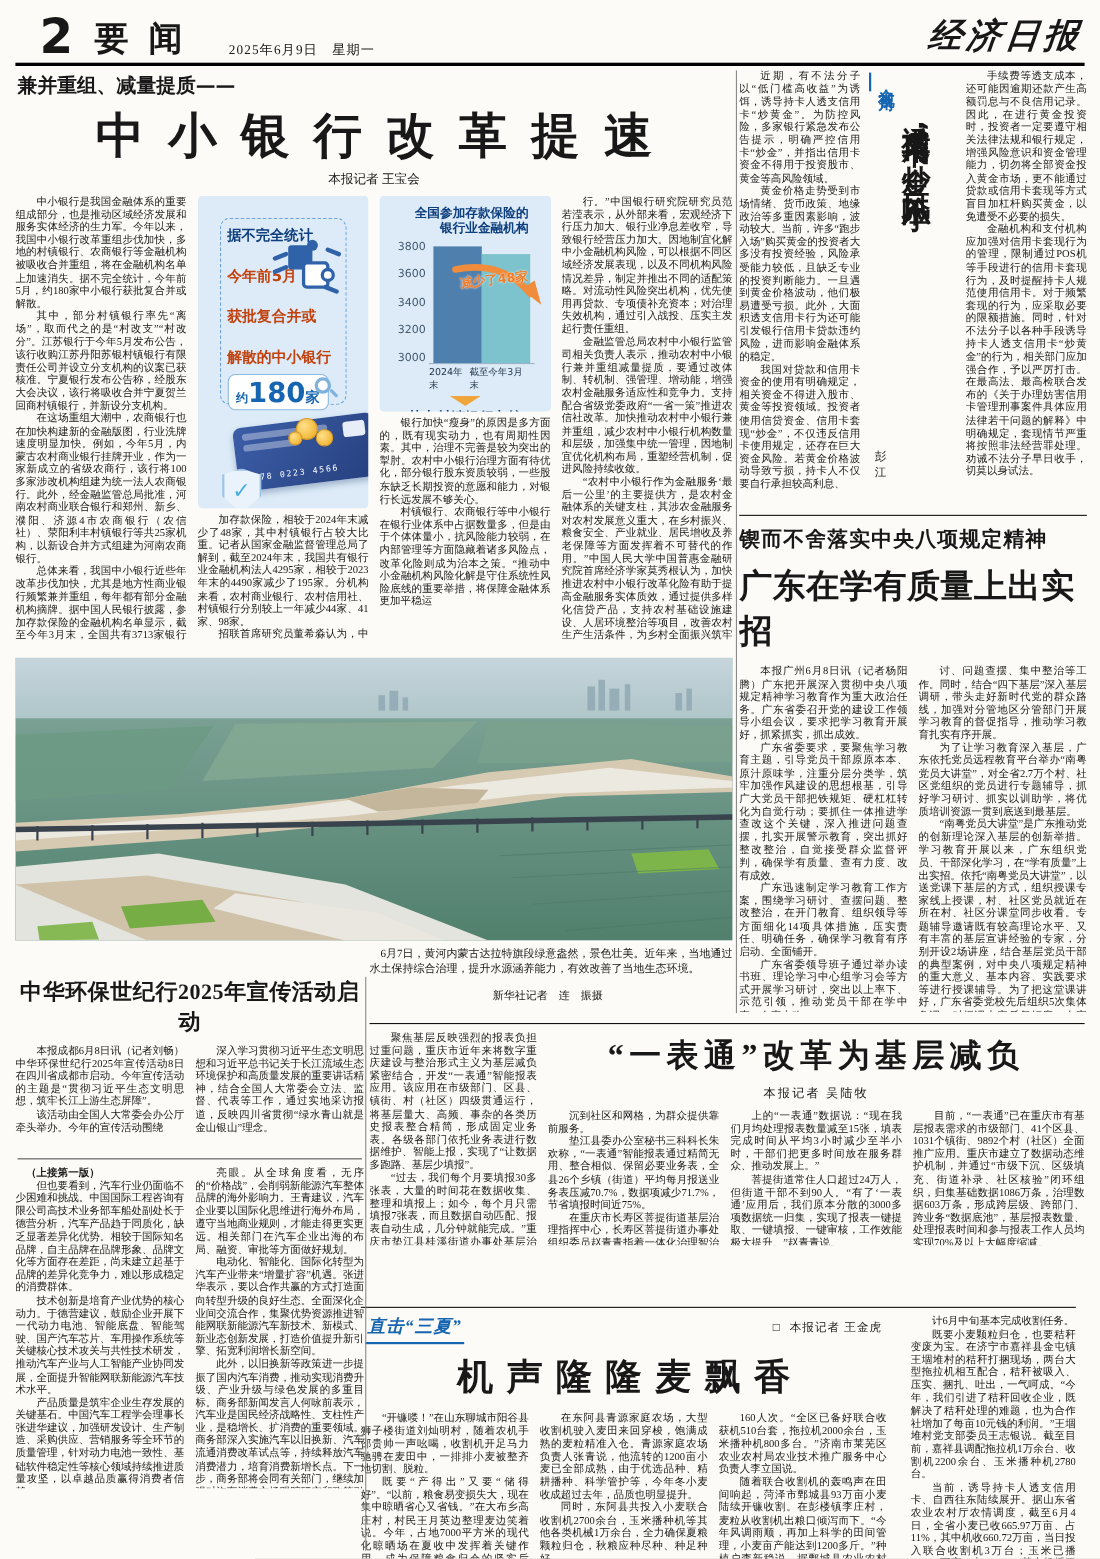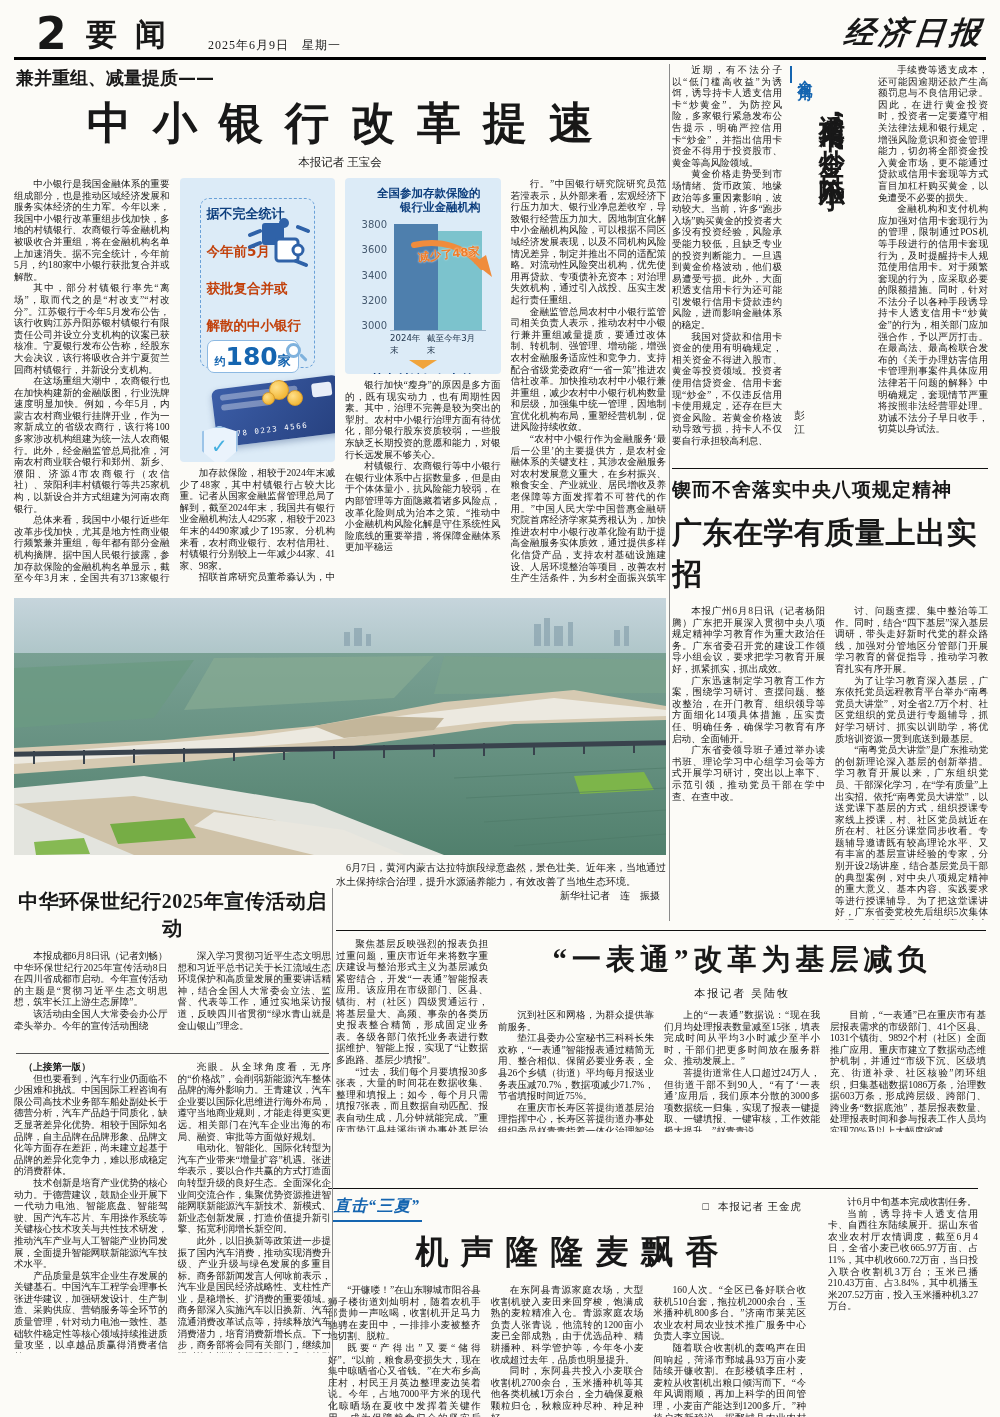--- a/index.html
+++ b/index.html
@@ -72,21 +72,21 @@
   
   .gd { position:absolute; left:672px; top:468px; width:316px; height:452px; border-top:1.5px solid #111; padding-top:8px; overflow:hidden; }
   .gd-kicker { font-size:19px; font-weight:bold; letter-spacing:1px; margin-bottom:10px; }
   .gd-headline { font-size:30px; font-weight:bold; letter-spacing:0.5px; margin-bottom:10px; }
   .gd-cols { height:340px; }
 
   
   .photo { position:absolute; left:14px; top:598px; width:652px; height:257px; overflow:hidden; background:#b7c7c9; }
   .caption { position:absolute; left:336px; top:861px; width:330px; height:60px; font-size:10px; line-height:14px; }
   .caption .cap-text { text-align:justify; text-indent:1em; }
-  .caption .cap-credit { text-align:right; margin-top:0; padding-right:6px; }
+  .caption .cap-credit { text-align:center; margin-top:10px; padding-right:6px; }
 
   
   .bl { position:absolute; left:14px; top:886px; width:317px; height:524px; overflow:hidden; }
   .env-headline { text-align:center; font-size:20px; font-weight:bold; margin:2px 0 8px; letter-spacing:0.5px; }
   .env-cols { height:96px; }
   .bl-div { border-top:1px solid #555; margin:7px 2px 7px; }
   .cont-cols { height:292px; }
   .cont-note { font-size:9.6px; line-height:11.6px; text-indent:1em; font-weight:bold; }
 
   
@@ -234,20 +234,21 @@
         </div>
     </div>
   </div>
 
   <div class="gd">
     <div class="gd-kicker">锲而不舍落实中央八项规定精神</div>
     <div class="gd-headline">广东在学有质量上出实招</div>
     <div class="cols gd-cols">
       <div class="bt">
           <p>本报广州6月8日讯（记者杨阳腾）广东把开展深入贯彻中央八项规定精神学习教育作为重大政治任务。广东省委召开党的建设工作领导小组会议，要求把学习教育开展好，抓紧抓实，抓出成效。</p>
+          <p>广东省委要求，要聚焦学习教育主题，引导党员干部原原本本、原汁原味学，注重分层分类学，筑牢加强作风建设的思想根基，引导广大党员干部把铁规矩、硬杠杠转化为自觉行动；要抓住一体推进学查改这个关键，深入推进问题查摆，扎实开展警示教育，突出抓好整改整治，自觉接受群众监督评判，确保学有质量、查有力度、改有成效。</p>
           <p>广东迅速制定学习教育工作方案，围绕学习研讨、查摆问题、整改整治，在开门教育、组织领导等方面细化14项具体措施，压实责任、明确任务，确保学习教育有序启动、全面铺开。</p>
           <p>广东省委领导班子通过举办读书班、理论学习中心组学习会等方式开展学习研讨，突出以上率下、示范引领，推动党员干部在学中查、在查中改。</p>
         </div>
       <div class="bt">
           <p>讨、问题查摆、集中整治等工作。同时，结合“四下基层”深入基层调研，带头走好新时代党的群众路线，加强对分管地区分管部门开展学习教育的督促指导，推动学习教育扎实有序开展。</p>
           <p>为了让学习教育深入基层，广东依托党员远程教育平台举办“南粤党员大讲堂”，对全省2.7万个村、社区党组织的党员进行专题辅导，抓好学习研讨、抓实以训助学，将优质培训资源一贯到底送到最基层。</p>
           <p>“南粤党员大讲堂”是广东推动党的创新理论深入基层的创新举措。学习教育开展以来，广东组织党员、干部深化学习，在“学有质量”上出实招。依托“南粤党员大讲堂”，以送党课下基层的方式，组织授课专家线上授课，村、社区党员就近在所在村、社区分课堂同步收看。专题辅导邀请既有较高理论水平、又有丰富的基层宣讲经验的专家，分别开设2场讲座，结合基层党员干部的典型案例，对中央八项规定精神的重大意义、基本内容、实践要求等进行授课辅导。为了把这堂课讲好，广东省委党校先后组织5次集体备课，对授课内容反复打磨，专家开展2次试讲，就是为了确保讲得准、讲得透，让村、社区党员听得懂、有共鸣。</p>
         </div>
     </div>
   </div>
@@ -400,20 +401,21 @@
             <p>为确保今年“三夏”期间生产安全，济南市莱芜区强化服务保障，搞好技术推广服务，组织农机事故应急演练，培训机手</p>
           </div>
         <div class="bt">
             <p>160人次。“全区已备好联合收获机510台套，拖拉机2000余台，玉米播种机800多台。”济南市莱芜区农业农村局农业技术推广服务中心负责人李立国说。</p>
             <p>随着联合收割机的轰鸣声在田间响起，菏泽市鄄城县93万亩小麦陆续开镰收割。在彭楼镇李庄村，麦粒从收割机出粮口倾泻而下。“今年风调雨顺，再加上科学的田间管理，小麦亩产能达到1200多斤。”种植户李新稳说。据鄄城县农业农村局局长李卫东介绍，为确保小麦颗粒归仓，他们组织技术人员深入田间地头，开展技术指导服务。同时，调配2000多台联合收割机，全力保障小麦收割进度，预</p>
           </div>
       </div>
     </div>
     <div class="sx-c4 bt">
         <p>计6月中旬基本完成收割任务。</p>
+        <p>既要小麦颗粒归仓，也要秸秆变废为宝。在济宁市嘉祥县金屯镇王堌堆村的秸秆打捆现场，两台大型拖拉机相互配合，秸秆被吸入、压实、捆扎、吐出，一气呵成。“今年，我们引进了秸秆回收企业，既解决了秸秆处理的难题，也为合作社增加了每亩10元钱的利润。”王堌堆村党支部委员王志银说。截至目前，嘉祥县调配拖拉机1万余台、收割机2200余台、玉米播种机2780台。</p>
         <p>当前，诱导持卡人透支信用卡、自西往东陆续展开。据山东省农业农村厅农情调度，截至6月4日，全省小麦已收665.97万亩、占11%，其中机收660.72万亩，当日投入联合收割机3万台；玉米已播210.43万亩、占3.84%，其中机播玉米207.52万亩，投入玉米播种机3.27万台。</p>
       </div>
   </div>
 
   <div class="vr vr1"></div>
   <div class="vr vr2"></div>
 
 </div>
 
 </body></html>

